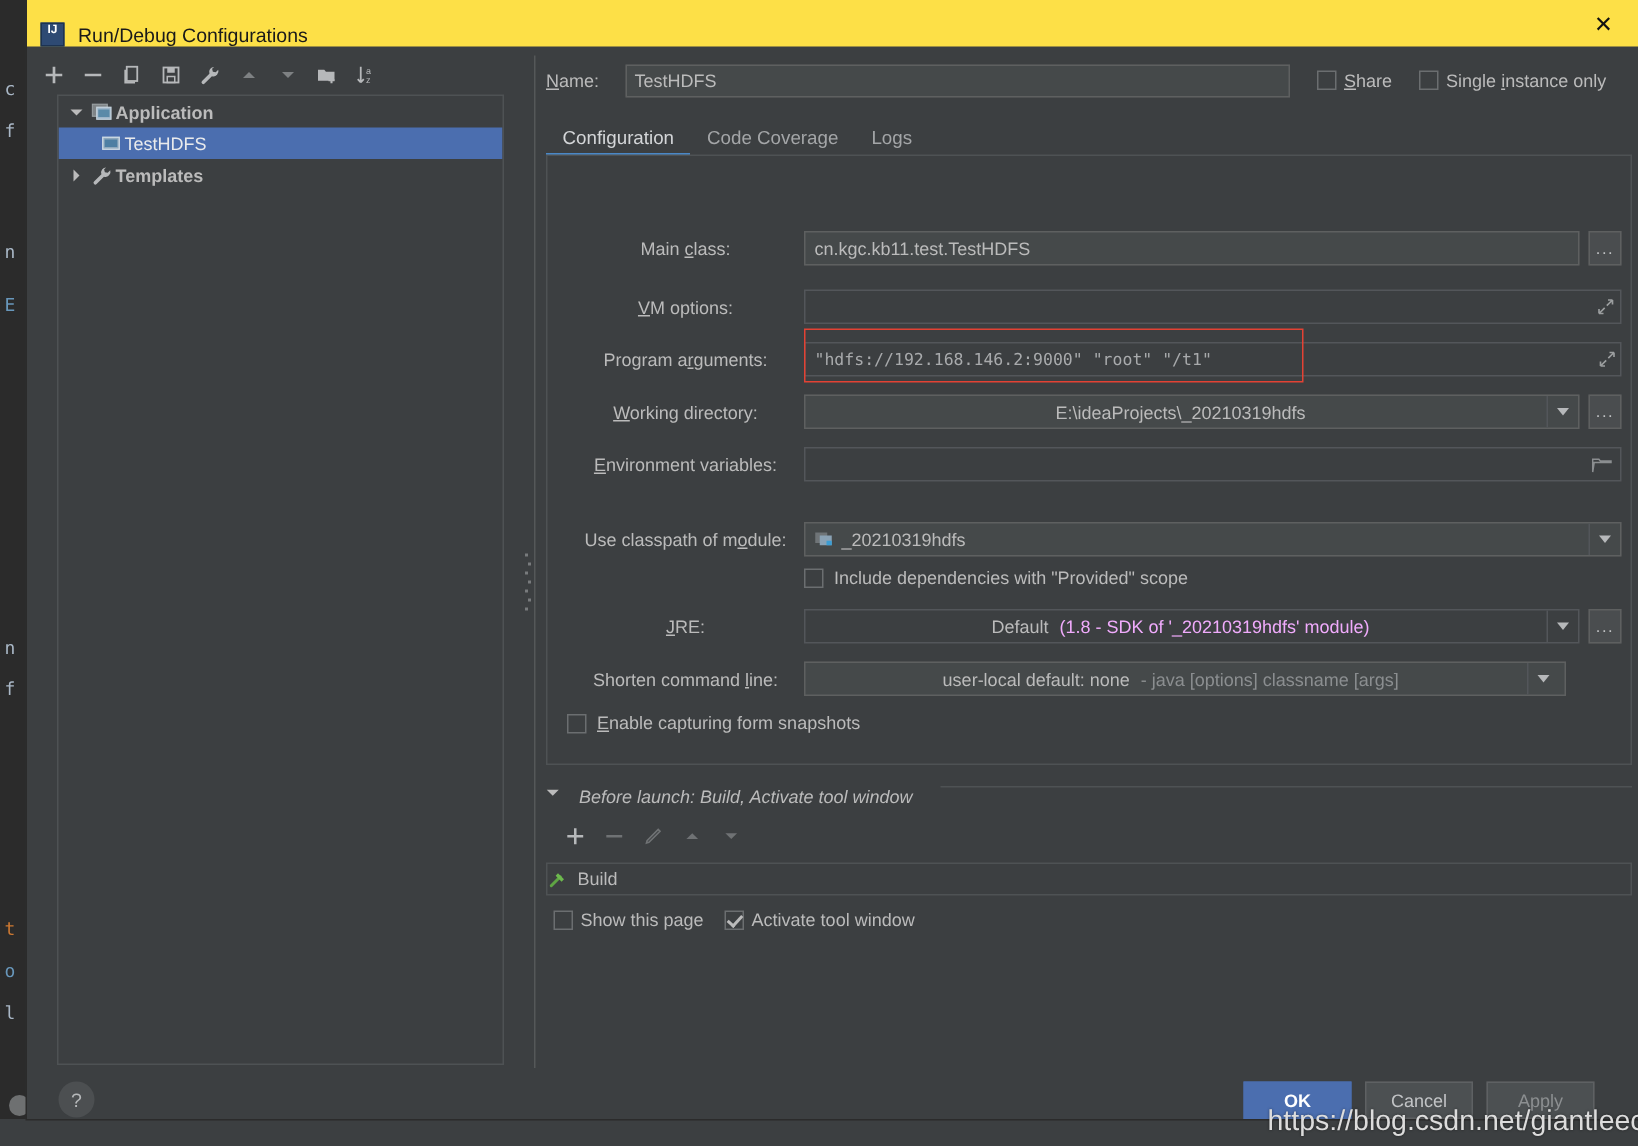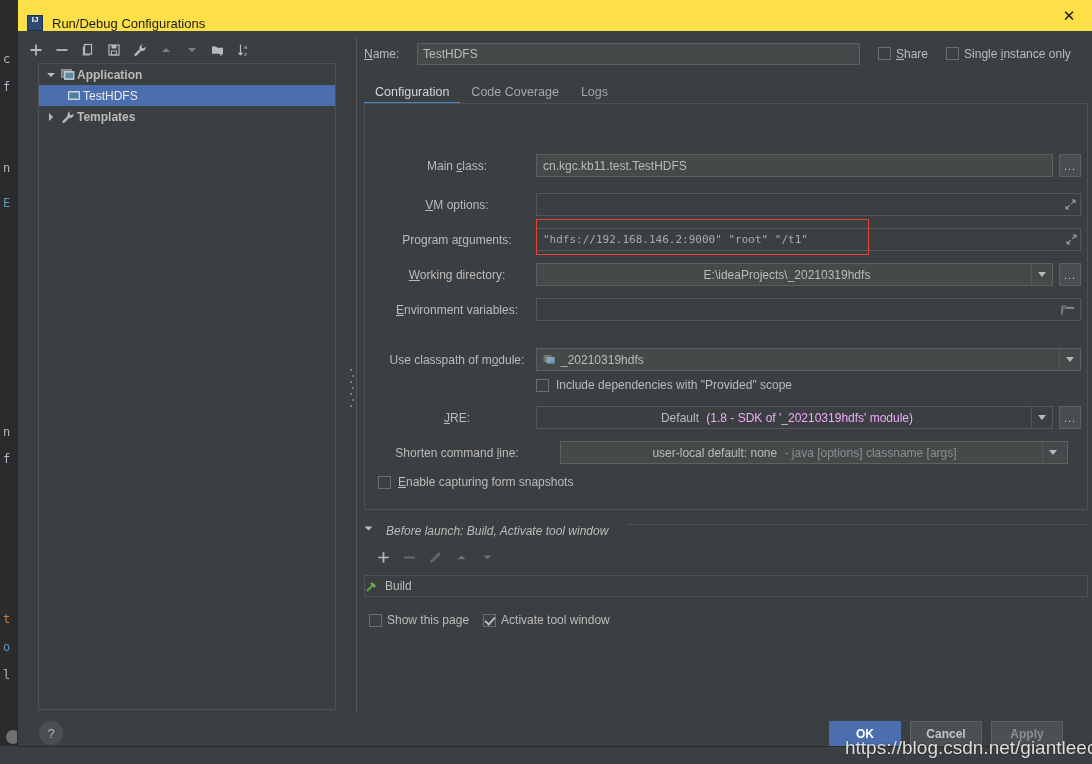--- a/index.html
+++ b/index.html
@@ -387,21 +387,21 @@
     margin-top: 6px;
     width: 724px;
     height: 22px;
     border: 1px solid #4e5254;
     box-sizing: border-box;
     display: flex;
     align-items: center;
     gap: 6px;
   }
   #bl-checks {
-    margin-top: 16px;
+    margin-top: 9px;
     display: flex;
     align-items: flex-start;
     padding-left: 5px;
   }
 
   
   #help-btn {
     position: absolute;
     left: 21px; top: 721px;
     width: 24px; height: 24px;
@@ -421,21 +421,20 @@
     border: 1px solid #5e6163;
     box-sizing: border-box;
     background: #4c5052;
     color: #c2c4c6;
     font-size: 12px;
     display: flex;
     align-items: center;
     justify-content: center;
     cursor: default;
     font-family: "Liberation Sans", sans-serif;
-    font-weight: bold;
   }
   #ok-btn {
     left: 811px;
     width: 72px;
     background: #4b6eaf;
     border-color: #4b6eaf;
     color: #ffffff;
     font-weight: bold;
   }
   #cancel-btn { left: 892px; width: 72px; }
@@ -702,21 +701,21 @@
           </span>
           <span class="drop-arrow">
               <i class="caret"></i>
             </span>
         </div>
         <div class="ellipsis-btn" style="margin-left:6px;">...</div>
       </div>
 
       <div class="frow" style="left:13px; top:337px;">
         <div class="flabel" style="width:158px;">Shorten command <span class="u">l</span>ine:</div>
-        <div class="finput" style="width:508px; padding-right:4px;margin-left:24px;">
+        <div class="finput" style="width:508px; padding-right:4px;">
           <span style="flex:1;">
             <span>user-local default: none</span>
             <span style="color:#8b8e90;margin-left:4px;">- java [options] classname [args]</span>
           </span>
           <span class="drop-arrow">
               <i class="caret"></i>
             </span>
         </div>
       </div>
 

